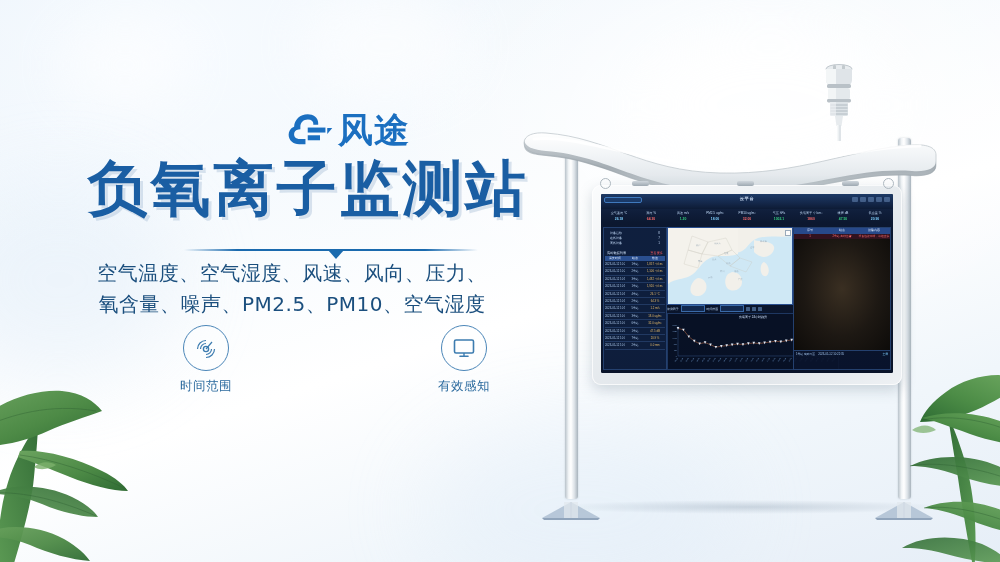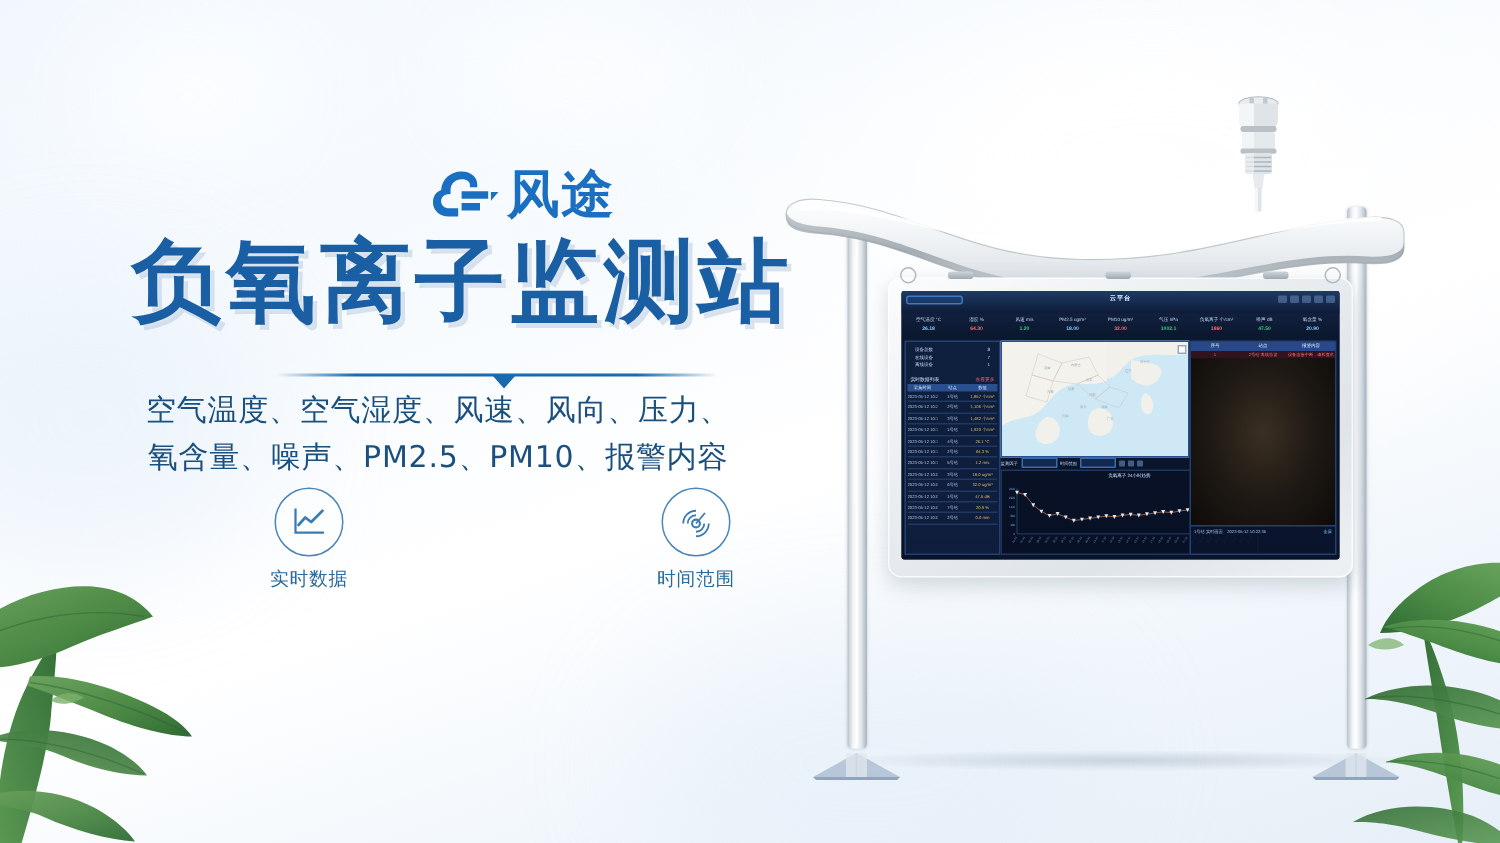--- a/index.html
+++ b/index.html
@@ -177,49 +177,50 @@
 
     <div class="main-title">负氧离子监测站</div>
 
     <div class="divider">
       <div class="dline"></div>
       <div class="darrow"></div>
     </div>
 
     <div class="subtitle">
       <div>空气温度、空气湿度、风速、风向、压力、</div>
-      <div>氧含量、噪声、PM2.5、PM10、报警内容</div>
+      <div>氧含量、噪声、PM2.5、PM10、空气湿度</div>
     </div>
 
     <div class="features">
 
-      <div class="feature">
-        <div class="fcircle">
-          <svg width="24" height="22" viewBox="0 0 24 22">
-            <path d="M3 2 L3 18 L22 18" fill="none" stroke="#3d7cb0" stroke-width="1.5"></path>
-            <path d="M5 13 L9.5 8 L13.5 11 L21 3.5" fill="none" stroke="#3d7cb0" stroke-width="1.8" stroke-linejoin="round" stroke-linecap="round"></path>
-          </svg>
-        </div>
-        <div class="flabel">实时数据</div>
-      </div>
 
       <div class="feature">
         <div class="fcircle">
           <svg width="24" height="24" viewBox="0 0 24 24">
             <circle cx="12" cy="13" r="2.6" fill="none" stroke="#3d7cb0" stroke-width="1.4"></circle>
             <path d="M6.5 13 A5.5 5.5 0 0 1 12 7.5" fill="none" stroke="#3d7cb0" stroke-width="1.2"></path>
             <path d="M3.5 13 A8.5 8.5 0 0 1 12 4.5" fill="none" stroke="#3d7cb0" stroke-width="1.2"></path>
             <path d="M17.5 13 A5.5 5.5 0 0 1 12 18.5" fill="none" stroke="#3d7cb0" stroke-width="1.2"></path>
             <path d="M20.5 13 A8.5 8.5 0 0 1 12 21.5" fill="none" stroke="#3d7cb0" stroke-width="1.2"></path>
             <path d="M12 13 L18 6" fill="none" stroke="#3d7cb0" stroke-width="1.2"></path>
           </svg>
         </div>
         <div class="flabel">时间范围</div>
       </div>
 
+      <div class="feature">
+        <div class="fcircle">
+          <svg width="24" height="22" viewBox="0 0 24 22">
+            <rect x="2.5" y="3" width="19" height="13" rx="1.5" fill="none" stroke="#3d7cb0" stroke-width="1.6"></rect>
+            <path d="M8 19.2 L16 19.2" stroke="#3d7cb0" stroke-width="1.6" stroke-linecap="round"></path>
+            <path d="M12 16 L12 19.2" stroke="#3d7cb0" stroke-width="1.4"></path>
+          </svg>
+        </div>
+        <div class="flabel">有效感知</div>
+      </div>
 
 
     </div>
   </div>
 
   <div class="ground-shadow"></div>
 
   <div class="kiosk">
 
     <div class="post left"></div>

